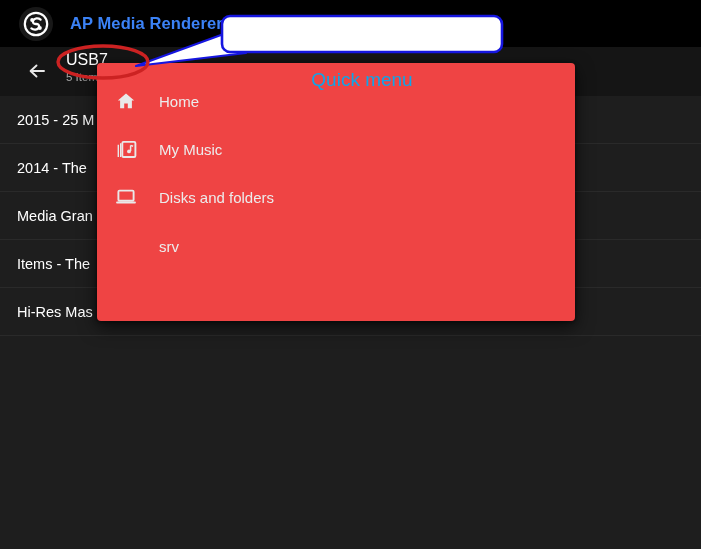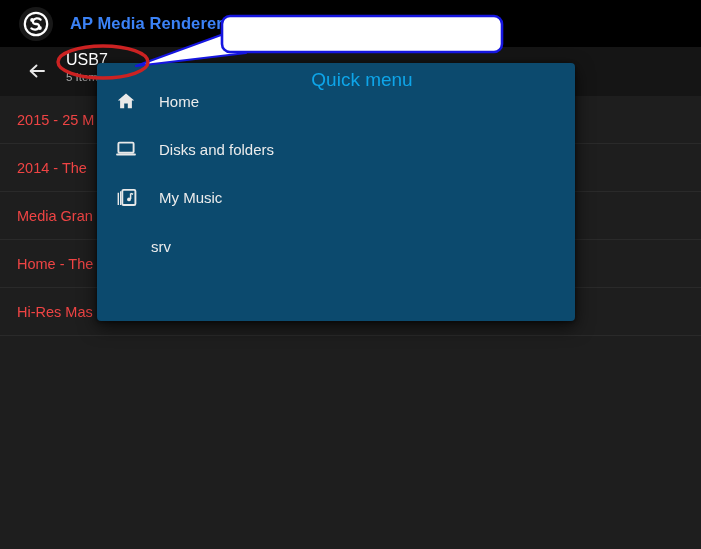--- a/index.html
+++ b/index.html
@@ -96,41 +96,41 @@
   .file-row {
     position: relative;
     height: 48px;
     border-bottom: 1px solid #2a2a2a;
     display: flex;
     align-items: center;
     padding-left: 17px;
     background: #1e1e1e;
   }
   .file-row .file-name {
-    color: #ef4444;
+    color: #ffffff;
     font-size: 14.5px;
     white-space: nowrap;
     overflow: hidden;
   }
 
   .content-blank {
     position: absolute;
     left: 0; top: 336px;
     width: 701px;
     height: 213px;
     background: #1e1e1e;
   }
 
   
   .quickmenu {
     position: absolute;
     left: 97px; top: 63px;
     width: 478px;
     height: 258px;
-    background: #0c4a6e;
+    background: #ef4444;
     border-radius: 4px;
     box-shadow: 0 6px 18px rgba(0,0,0,.65), 0 1px 4px rgba(0,0,0,.5);
     z-index: 5;
     overflow: hidden;
   }
   .qm-item {
     position: relative;
     height: 48px;
     display: flex;
     align-items: center;
@@ -150,21 +150,21 @@
   }
   .qm-item .qm-label {
     margin-left: 20px;
   }
   .qm-item.sub .qm-label {
     margin-left: 46px;
   }
   #qm-0 { top: 14px; }
   #qm-1 { top: 14px; }
   #qm-2 { top: 14px; }
-  #qm-3 { top: 15px; padding-left: 8px; }
+  #qm-3 { top: 15px; }
   #qm-4 { top: 15px; }
 
   
   .annot-layer {
     position: absolute;
     left: 0; top: 0;
     width: 701px; height: 549px;
     z-index: 20;
     pointer-events: none;
   }
@@ -218,64 +218,64 @@
     <div class="file-row">
       <span class="file-name">2015 - 25 M</span>
     </div>
     <div class="file-row">
       <span class="file-name">2014 - The </span>
     </div>
     <div class="file-row">
       <span class="file-name">Media Gran</span>
     </div>
     <div class="file-row">
-      <span class="file-name">Home - The </span>
+      <span class="file-name">Items - The </span>
     </div>
     <div class="file-row">
       <span class="file-name">Hi-Res Mas</span>
     </div>
   </div>
 
   <div class="content-blank"></div>
 
   <div class="quickmenu">
 
     <div class="qm-item" id="qm-0">
       <span class="qm-icon">
         <svg width="20" height="20" viewBox="0 0 20 20" aria-hidden="true">
           <path d="M10 2.6 L18.2 9.6 H15.9 V17.2 H11.8 V12.4 H8.2 V17.2 H4.1 V9.6 H1.8 Z" fill="#e9e9e9"></path>
         </svg>
       </span>
       <span class="qm-label">Home</span>
-    </div>
-
-    <div class="qm-item" id="qm-2">
-      <span class="qm-icon">
-        <svg width="22" height="20" viewBox="0 0 22 20" aria-hidden="true">
-          <rect x="3.4" y="3.6" width="15.2" height="10.2" rx="1.1" fill="none" stroke="#e9e9e9" stroke-width="1.9"></rect>
-          <rect x="1.1" y="14.6" width="19.8" height="1.9" rx="0.9" fill="#e9e9e9"></rect>
-        </svg>
-      </span>
-      <span class="qm-label">Disks and folders</span>
     </div>
 
     <div class="qm-item" id="qm-1">
       <span class="qm-icon">
         <svg width="21" height="21" viewBox="0 0 21 21" aria-hidden="true">
           <path d="M1.6 4.4 V18.0 H3.0 V5.8 H1.6 Z" fill="#e9e9e9"></path>
           <path d="M4.0 2.9 V18.0 H5.3 V4.3 H4.0 Z" fill="#e9e9e9"></path>
           <rect x="6.3" y="2.9" width="13.1" height="15.1" rx="1.3" fill="none" stroke="#e9e9e9" stroke-width="1.9"></rect>
           <path d="M14.6 6.4 V12.0" stroke="#e9e9e9" stroke-width="1.5" fill="none"></path>
           <path d="M14.6 6.4 L17.1 7.3" stroke="#e9e9e9" stroke-width="1.5" fill="none"></path>
           <circle cx="13.0" cy="12.4" r="1.9" fill="#e9e9e9"></circle>
         </svg>
       </span>
       <span class="qm-label">My Music</span>
     </div>
 
+    <div class="qm-item" id="qm-2">
+      <span class="qm-icon">
+        <svg width="22" height="20" viewBox="0 0 22 20" aria-hidden="true">
+          <rect x="3.4" y="3.6" width="15.2" height="10.2" rx="1.1" fill="none" stroke="#e9e9e9" stroke-width="1.9"></rect>
+          <rect x="1.1" y="14.6" width="19.8" height="1.9" rx="0.9" fill="#e9e9e9"></rect>
+        </svg>
+      </span>
+      <span class="qm-label">Disks and folders</span>
+    </div>
+
     <div class="qm-item sub" id="qm-3">
       <span class="qm-label">srv</span>
     </div>
 
 
   </div>
 
   <svg class="annot-layer" width="701" height="549" viewBox="0 0 701 549" aria-hidden="true">
 
     <path d="M232 31 L136 66 L246 53 Z" fill="#ffffff" stroke="#1616e0" stroke-width="2.2" stroke-linejoin="round"></path>

